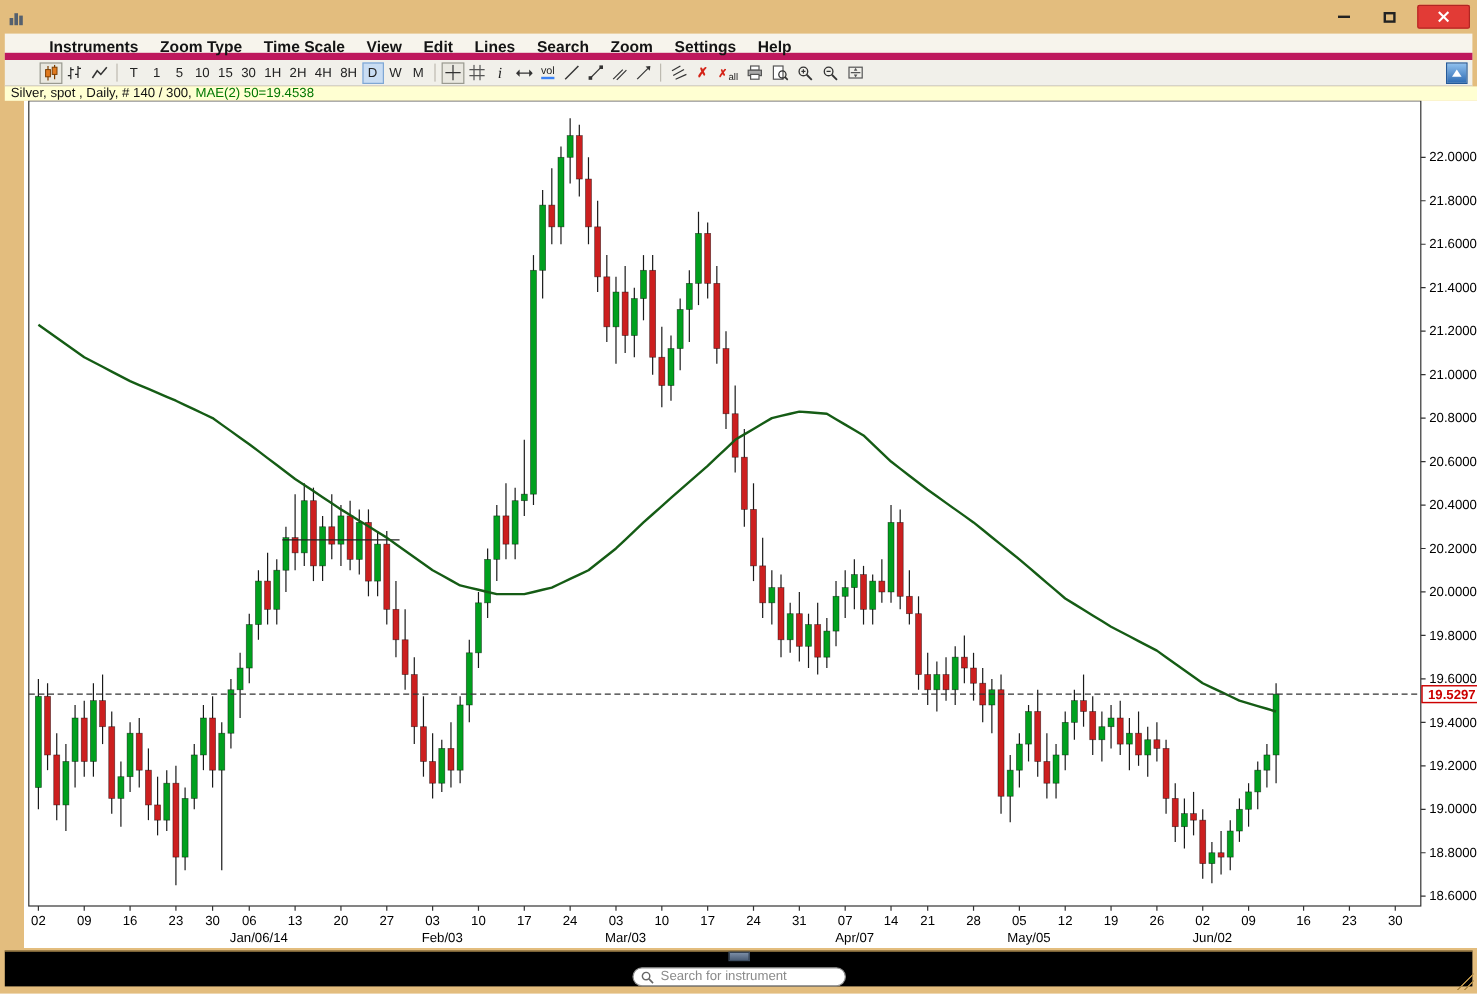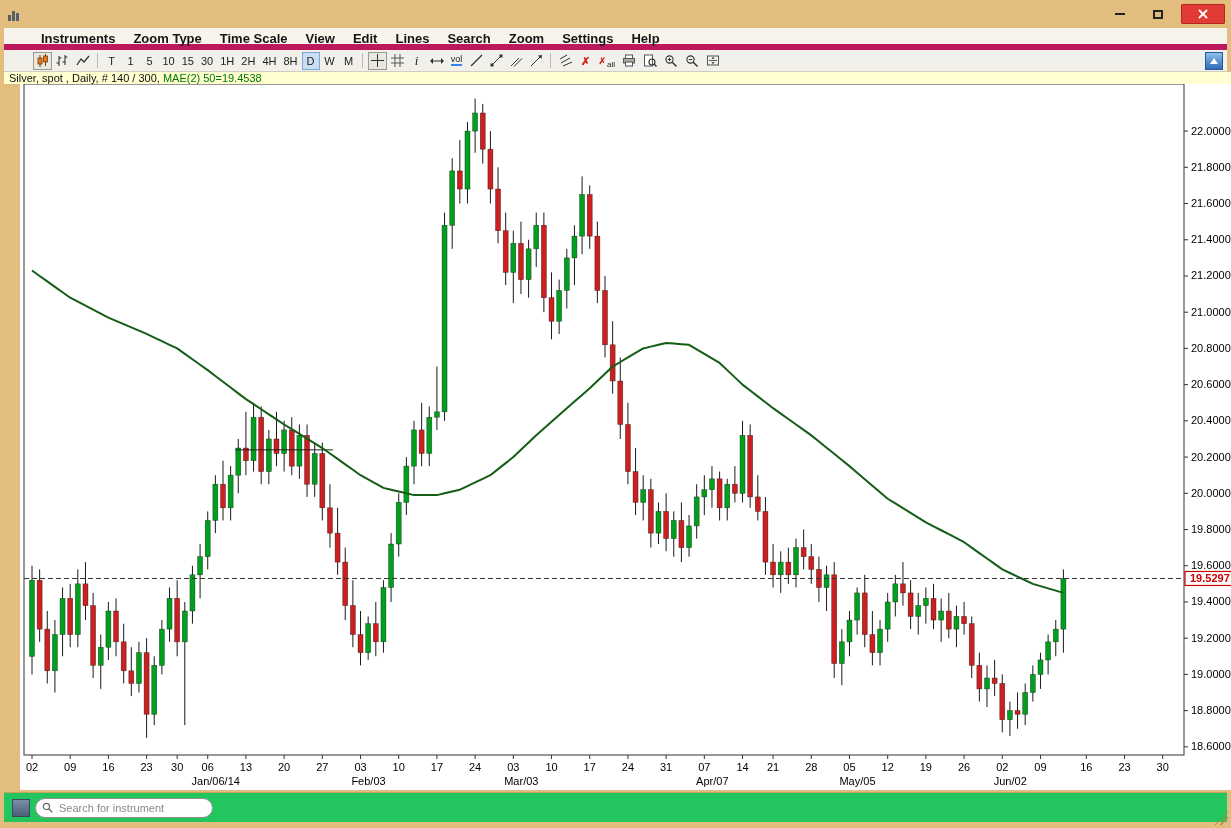--- a/index.html
+++ b/index.html
@@ -34,21 +34,21 @@
   .del-all{font-size:8px;color:#222;margin-left:1px;align-self:flex-end;}
   .expand-panel{width:16px;height:16px;background:linear-gradient(#8fc0ee,#2e6cb4);border:1px solid #245a9a;display:flex;align-items:center;justify-content:center;}
   .expand-panel i{display:block;width:0;height:0;border-left:4px solid transparent;border-right:4px solid transparent;border-bottom:6px solid #fff;}
   
   .chart-header{position:absolute;top:72px;left:4px;right:0;height:12px;background:#ffffd2;font-size:11px;line-height:12px;padding-left:5px;box-sizing:border-box;white-space:pre;}
   .chart-header .inst{color:#111;}
   .chart-header .study{color:#007700;}
   
   .chart-wrap{position:absolute;top:84px;left:4px;width:1223px;height:706px;background:#ffffff;margin-left:16px;}
   
-  .statusbar{position:absolute;top:792px;left:4px;right:4px;height:30px;background:#22c55e;border-top:1px solid #caa25c;display:flex;align-items:center;gap:5px;padding:0 8px;box-sizing:border-box;}
+  .statusbar{position:absolute;top:792px;left:4px;right:4px;height:30px;background:#000000;border-top:1px solid #caa25c;display:flex;align-items:center;gap:5px;padding:0 8px;box-sizing:border-box;flex-direction:column;}
   .status-app{width:16px;height:16px;background:linear-gradient(#7c8ea6,#4c5f78);border:1px solid #3a4a5e;}
   .search-box{width:178px;height:20px;background:#fff;border:1px solid #8f8f8f;border-radius:10px;display:flex;align-items:center;padding:0 6px;box-sizing:border-box;gap:4px;}
   .search-box input{border:none;outline:none;flex:1;font-size:11px;color:#333;font-family:"Liberation Sans",sans-serif;background:transparent;}
   .search-box input::placeholder{color:#8a8a8a;}
   .timestamp{flex:1;margin-right:118px;height:20px;background:#fff;border:1px solid #8f8f8f;box-sizing:border-box;font-size:12px;font-weight:700;color:#111;line-height:18px;padding:0 7px;}
   .grip{position:absolute;right:3px;bottom:3px;width:14px;height:14px;
     background:linear-gradient(135deg,transparent 50%,#b08b46 50%,#b08b46 55%,transparent 55%,transparent 70%,#b08b46 70%,#b08b46 75%,transparent 75%);}
   svg text{font-family:"Liberation Sans",sans-serif;}
 </style>
 </head>

